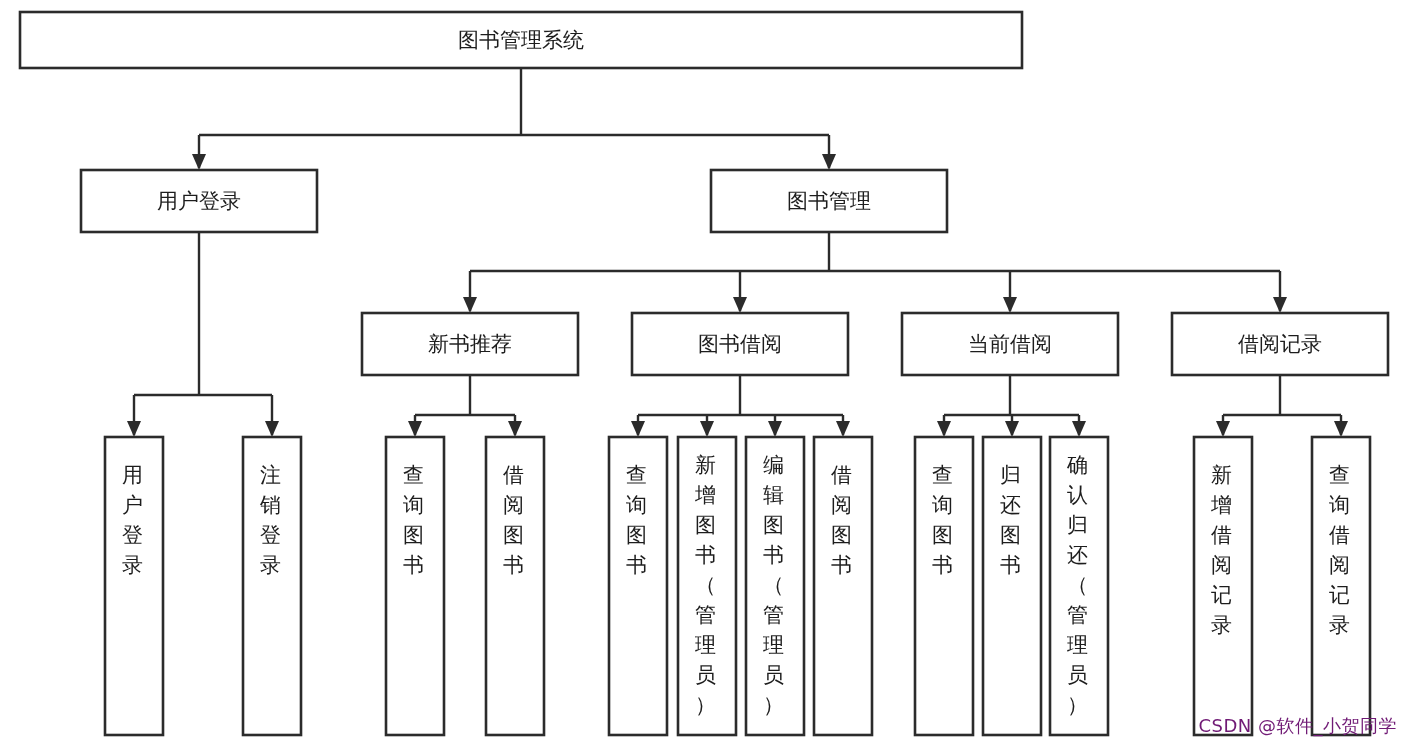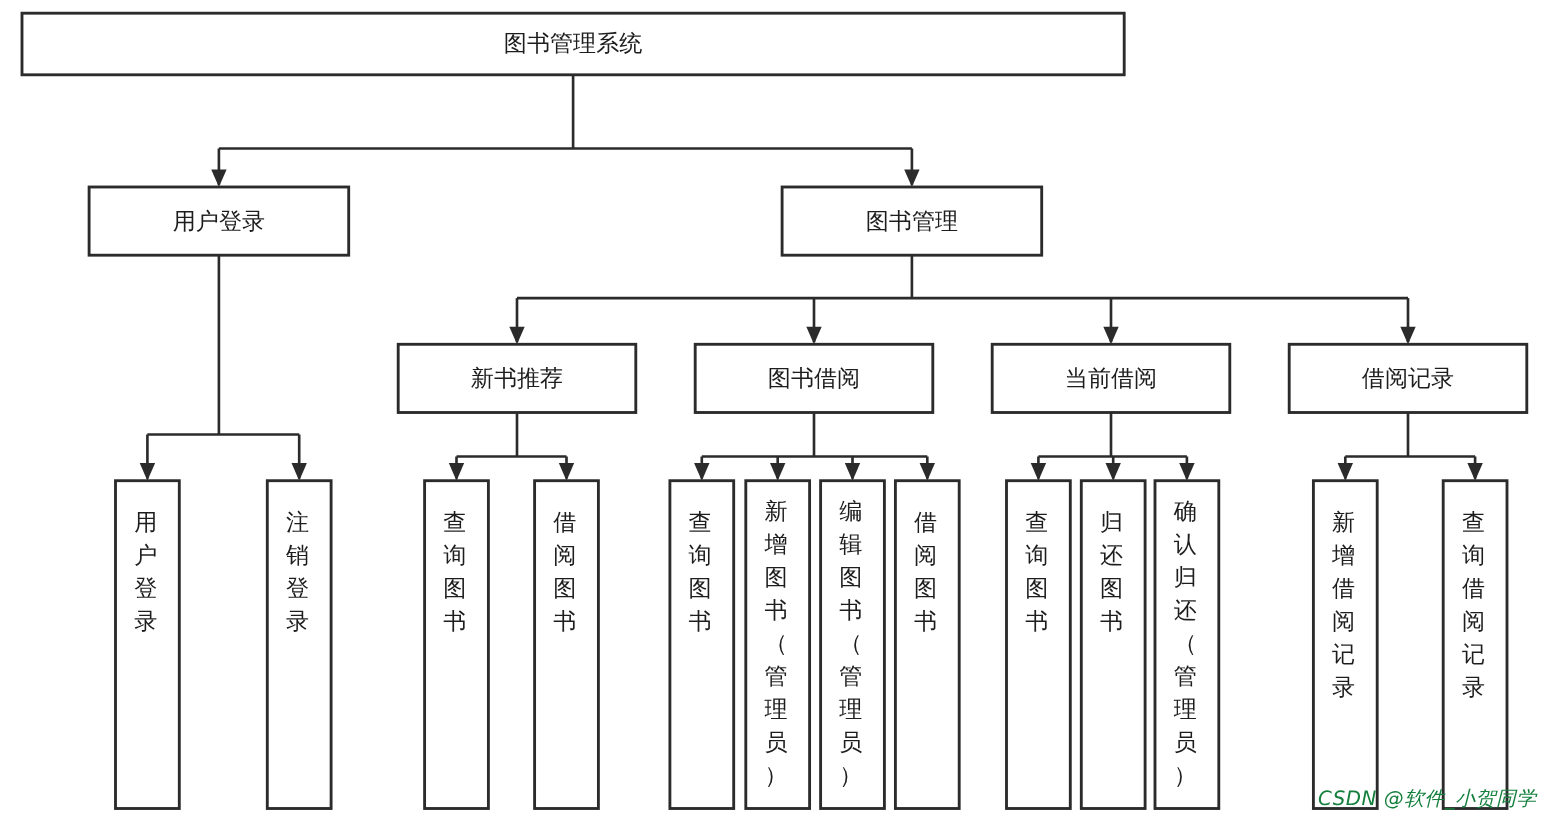--- a/index.html
+++ b/index.html
@@ -54,25 +54,24 @@
   .arrow-head {
     fill: #2b2b2b;
     stroke: none;
   }
   .watermark {
     position: absolute;
     right: 8px;
     bottom: 6px;
     font-family: "DejaVu Sans", "Liberation Sans", sans-serif;
     font-size: 18px;
-    color: #15803d;
+    color: #701a75;
     white-space: nowrap;
     user-select: none;
     letter-spacing: 0.5px;
-    font-style: italic;
   }
 </style>
 </head>
 <body>
 
 <div id="diagram-root">
   <svg class="tree" viewBox="0 0 1405 747" xmlns="http://www.w3.org/2000/svg">
     <g id="connectors">
         <path d="M 521 68 L 521 135" class="connector"></path>
         <path d="M 199 135 L 829 135" class="connector"></path>

